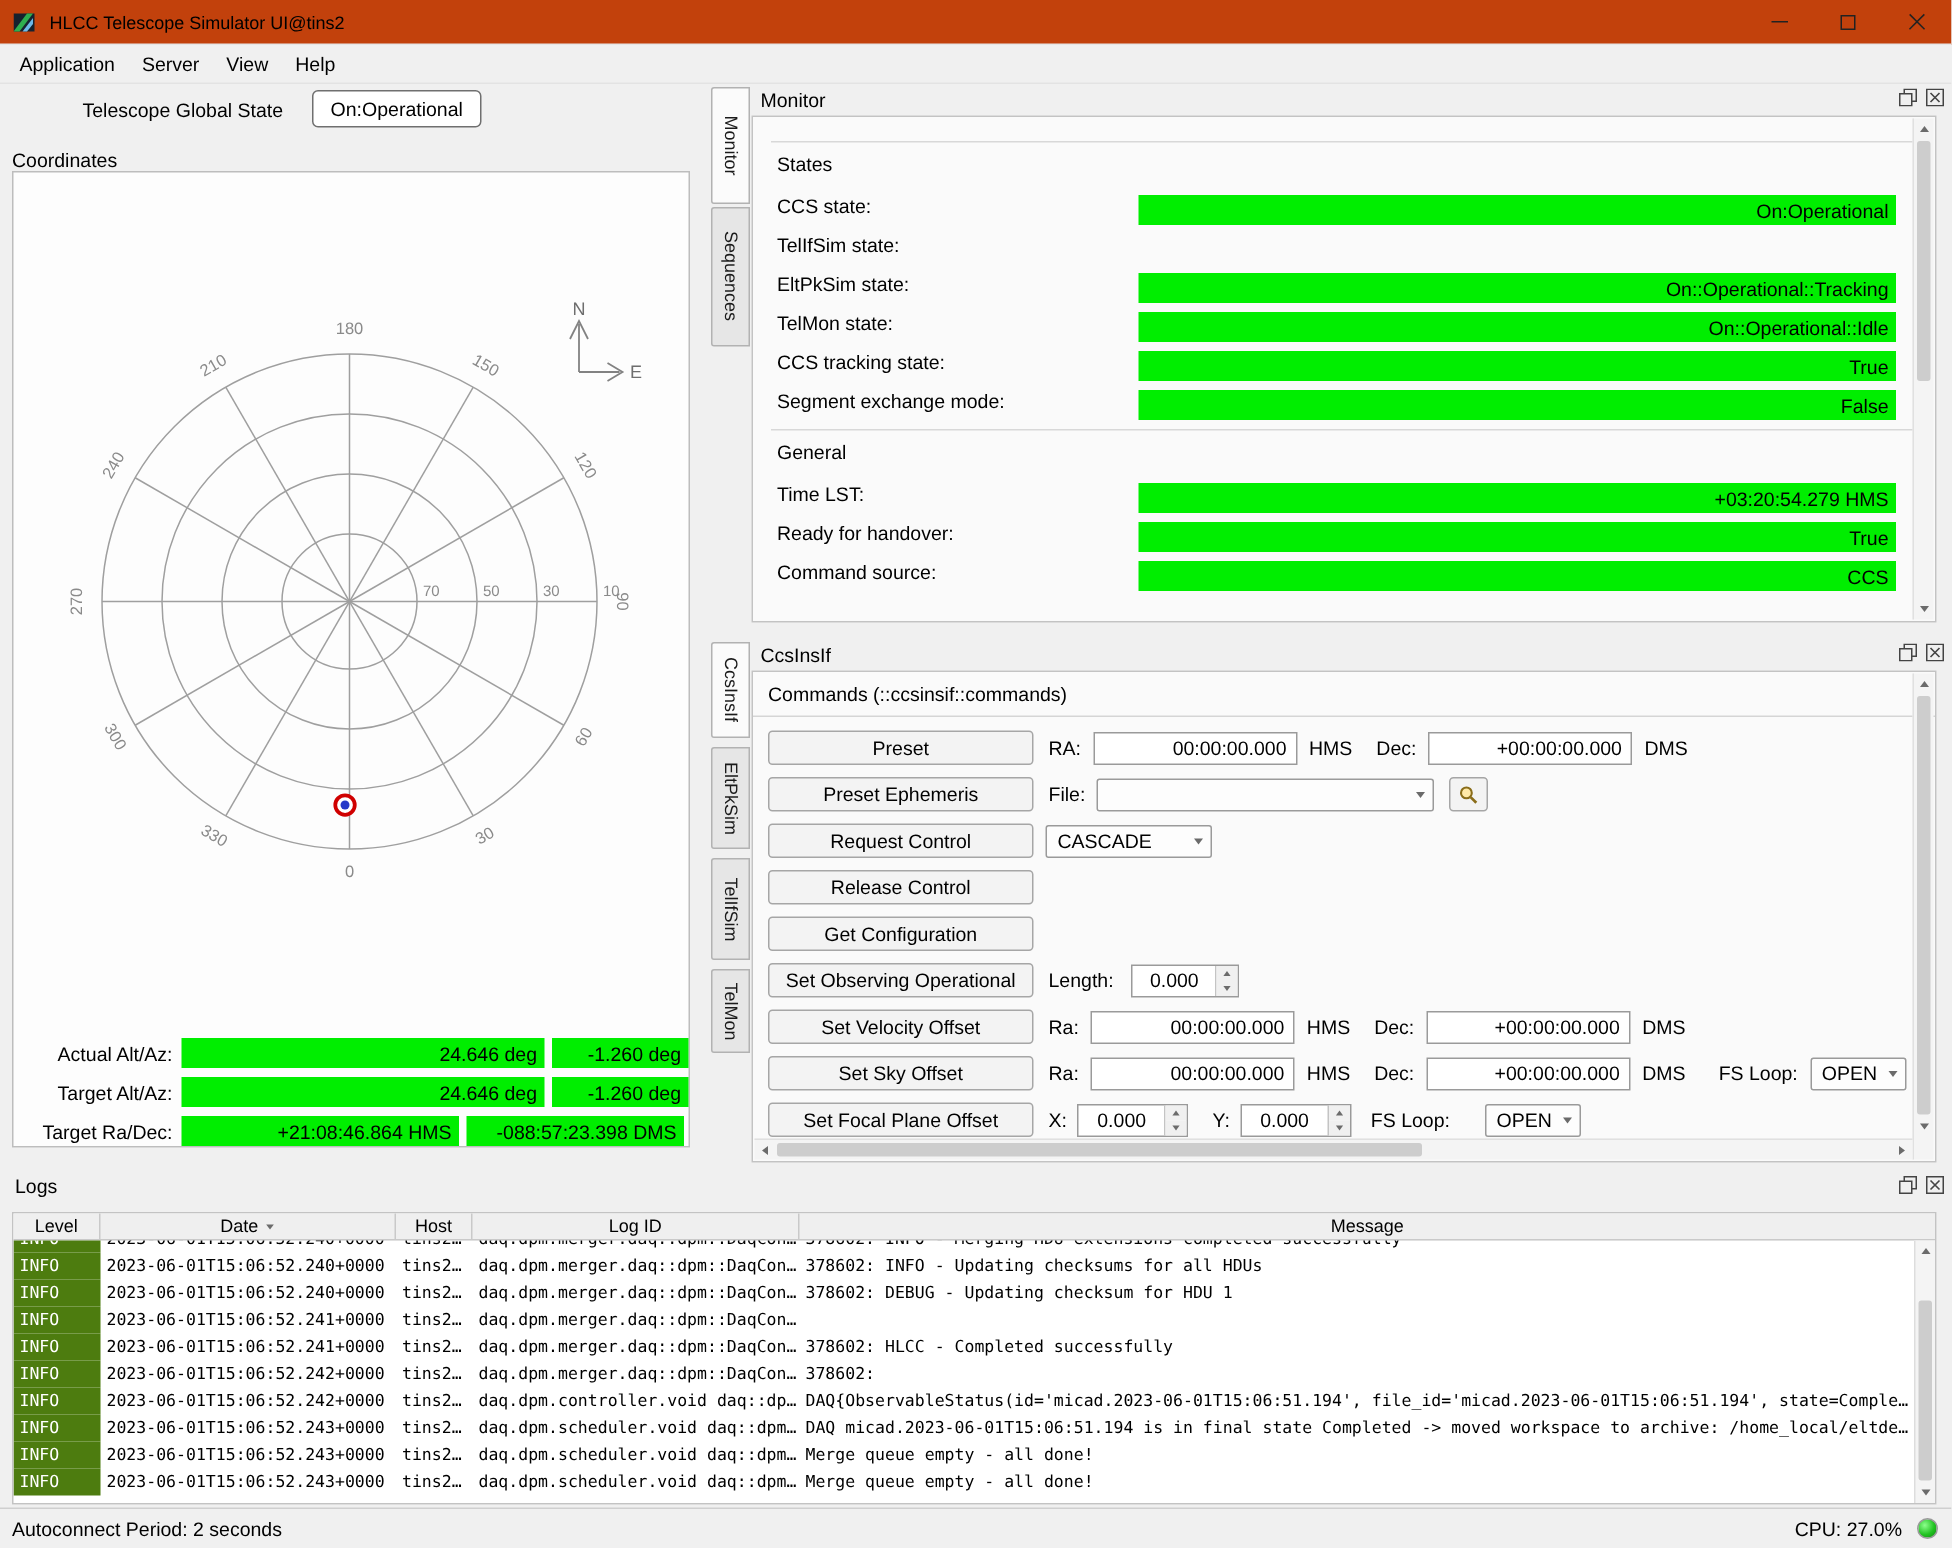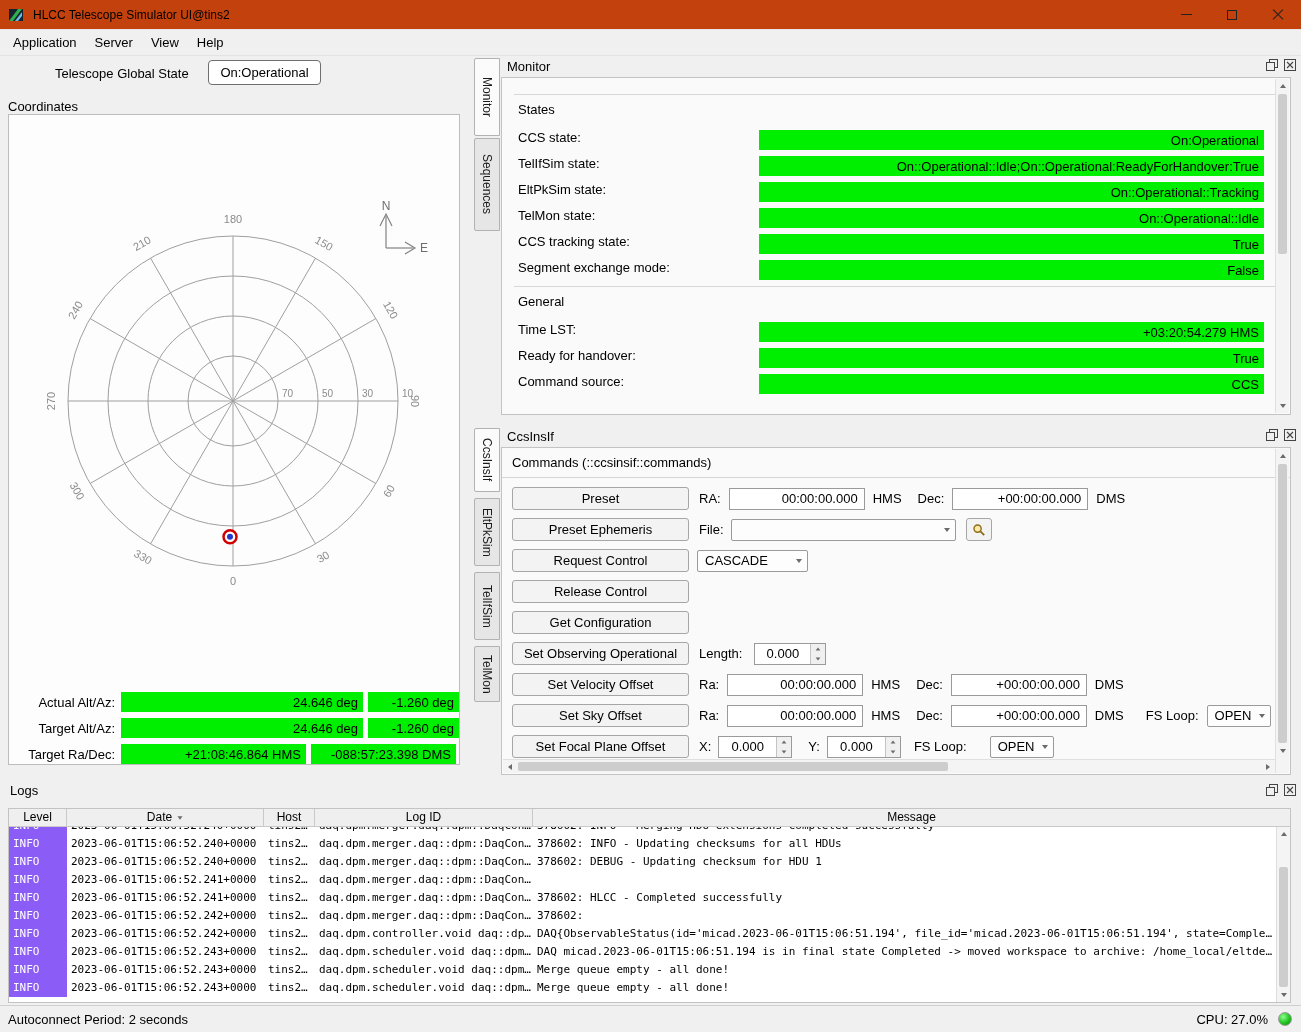--- a/index.html
+++ b/index.html
@@ -90,21 +90,21 @@
 
   
   .log-table { position:absolute; left:8px; top:30px; width:1283px; height:195px; background:#fff; border:1px solid #c3c3c3; }
   .log-head { display:grid; grid-template-columns:58px 197px 51px 218px 1fr; height:18px; background:#efefef; border-bottom:1px solid #c9c9c9; }
   .log-hcell { font-size:12px; line-height:17px; text-align:center; border-right:1px solid #c9c9c9; display:flex; align-items:center; justify-content:center; gap:5px; overflow:hidden; }
   .log-hcell:last-child { border-right:none; }
   .log-body-clip { position:absolute; left:0; top:18px; right:14px; bottom:0; overflow:hidden; }
   .log-body { margin-top:-10px; }
   .log-row { display:grid; grid-template-columns:58px 197px 51px 218px 1fr; height:18px; }
   .lc { font-family:"DejaVu Sans Mono",monospace; font-size:11px; line-height:18px; padding-left:4px; white-space:nowrap; overflow:hidden; }
-  .lc.level { background:#8b5cf6; color:#fff; }
+  .lc.level { background:#4d7c0f; color:#fff; }
   .log-vscroll { position:absolute; right:0; top:18px; bottom:0; width:14px; background:#f4f4f4; border-left:1px solid #ddd; }
 
   
   .statusbar { position:absolute; left:0; top:1005px; width:1301px; height:27px; background:#f0f0f0; border-top:1px solid #cfcfcf; display:flex; align-items:center; }
   .status-left { margin-left:8px; font-size:13px; }
   .status-right { margin-left:auto; display:flex; align-items:center; gap:10px; margin-right:9px; }
   .cpu-text { font-size:13px; }
   .led { width:14px; height:14px; border-radius:50%; background:radial-gradient(circle at 35% 32%, #8dff8d, #22c322 55%, #0f8a0f); border:1px solid #9a9a9a; }
 
   .dock-icon { display:flex; align-items:center; justify-content:center; }
@@ -228,21 +228,20 @@
   <div class="dock-content" style="width:790px; height:338px;">
     <div class="m-rule"></div>
     <div class="m-sec-title">States</div>
 
     <div class="m-row">
       <span class="m-row-label">CCS state:</span>
       <div class="gfield">On:Operational</div>
     </div>
     <div class="m-row">
       <span class="m-row-label">TelIfSim state:</span>
-      <div class="gfield">On::Operational::Idle;On::Operational:ReadyForHandover:True</div>
     </div>
     <div class="m-row">
       <span class="m-row-label">EltPkSim state:</span>
       <div class="gfield">On::Operational::Tracking</div>
     </div>
     <div class="m-row">
       <span class="m-row-label">TelMon state:</span>
       <div class="gfield">On::Operational::Idle</div>
     </div>
     <div class="m-row">

